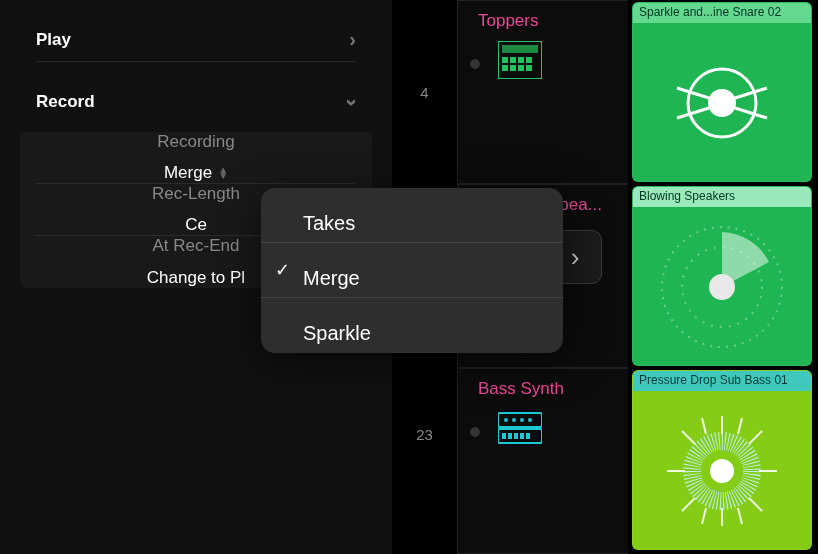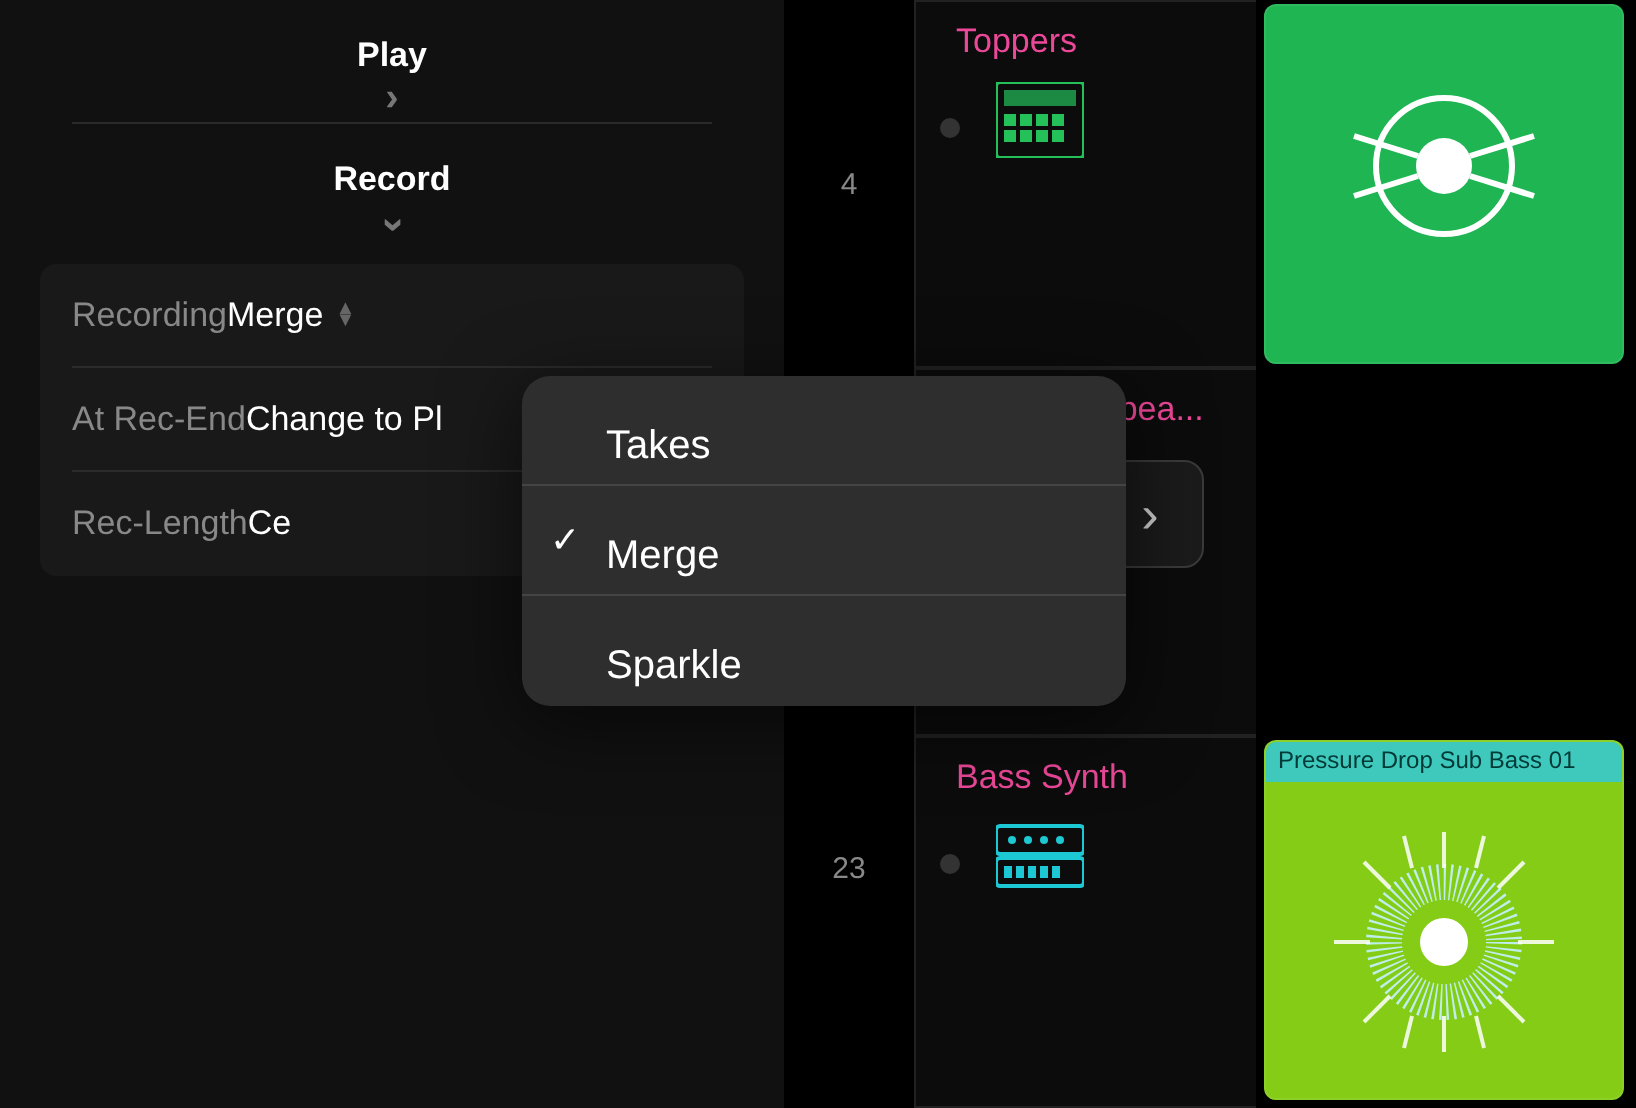--- a/index.html
+++ b/index.html
@@ -22,39 +22,41 @@
   }
   .row {
     display: flex;
     align-items: center;
     justify-content: space-between;
     height: 44px;
     border-bottom: 1px solid #2a2a2a;
     font-size: 17px;
     color: #fff;
   }
-  .row.header { font-weight: 600; flex-direction: column; }
+  .row.header { font-weight: 600; }
   .row.last { border-bottom: none; }
   .chev { color: #777; font-size: 20px; }
   .record-section {
     margin-top: 18px;
   }
   .sub-panel {
     background: #191919;
     border-radius: 8px;
     margin: 8px -16px 0 -16px;
     padding: 0 16px;
   }
   .sub-row {
     display: flex;
     align-items: center;
+    justify-content: space-between;
     height: 52px;
     border-bottom: 1px solid #2b2b2b;
     font-size: 17px;
     color: #888;
+    flex-direction: column;
   }
   .sub-row:last-child { border-bottom: none; }
   .sub-row .val { color: #fff; display: flex; align-items: center; gap: 6px; }
   .updown {
     font-size: 10px; line-height: 6px; color: #666;
     display: inline-flex; flex-direction: column;
   }
 
   
   .right {
@@ -176,29 +178,29 @@
           <span>Recording</span>
           <span class="val">
             <span>Merge</span>
             <span class="updown">
                 <span>▲</span>
                 <span>▼</span>
               </span>
           </span>
         </div>
         <div class="sub-row">
+          <span>Rec-Length</span>
+          <span class="val">
+              <span>Ce</span>
+            </span>
+        </div>
+        <div class="sub-row">
           <span>At Rec-End</span>
           <span class="val">
               <span>Change to Pl</span>
-            </span>
-        </div>
-        <div class="sub-row">
-          <span>Rec-Length</span>
-          <span class="val">
-              <span>Ce</span>
             </span>
         </div>
       </div>
     </div>
   </div>
 </div>
 
 <div class="right">
   <div class="gutter">
     <div class="gutter-num" style="top:84px">4</div>
@@ -246,29 +248,41 @@
             <rect x="10" y="24" width="4" height="6"></rect>
             <rect x="16" y="24" width="4" height="6"></rect>
             <rect x="22" y="24" width="4" height="6"></rect>
             <rect x="28" y="24" width="4" height="6"></rect>
           </g>
         </svg>
     </div>
   </div>
 
   <div class="clip" style="top:2px;background:#1fb553">
+    <div class="clip-header" style="background:#62d98e">Sparkle and...ine Snare 02</div>
     <div class="clip-body">
       <svg width="130" height="130" viewBox="0 0 130 130">
         <circle cx="65" cy="65" r="34" fill="none" stroke="#fff" stroke-width="3"></circle>
         <path d="M20 50 L52 60 M110 50 L78 60 M20 80 L52 70 M110 80 L78 70" stroke="#fff" stroke-width="3" fill="none"></path>
         <circle cx="65" cy="65" r="14" fill="#fff"></circle>
       </svg>
     </div>
   </div>
 
+  <div class="clip" style="top:186px;background:#1fb553">
+    <div class="clip-header" style="background:#9ae9bb">Blowing Speakers</div>
+    <div class="clip-body">
+      <svg width="150" height="150" viewBox="0 0 150 150">
+        <circle cx="75" cy="75" r="60" fill="none" stroke="rgba(255,255,255,0.35)" stroke-width="2" stroke-dasharray="2 6"></circle>
+        <circle cx="75" cy="75" r="40" fill="none" stroke="rgba(255,255,255,0.35)" stroke-width="2" stroke-dasharray="2 7"></circle>
+        <path d="M75 75 L75 20 A55 55 0 0 1 122 50 Z" fill="rgba(255,255,255,0.5)"></path>
+        <circle cx="75" cy="75" r="13" fill="#e8e8e8"></circle>
+      </svg>
+    </div>
+  </div>
 
   <div class="clip" style="top:370px;background:#84cc16">
     <div class="clip-header" style="background:#3fc9bd;color:#003a36">Pressure Drop Sub Bass 01</div>
     <div class="clip-body">
       <svg width="150" height="150" viewBox="0 0 150 150">
         <g stroke="#dff7f4" stroke-width="2">
           <circle cx="75" cy="75" r="30" fill="none" stroke-width="18" stroke="#bdeeea" stroke-dasharray="1 2"></circle>
         </g>
         <g stroke="#fff" stroke-width="2" opacity="0.85">
           <line x1="75" y1="20" x2="75" y2="38"></line>

